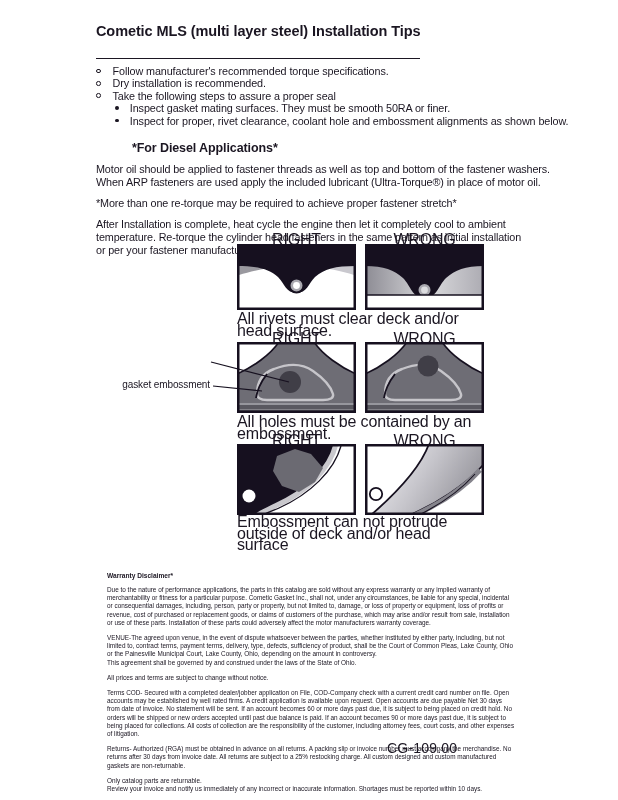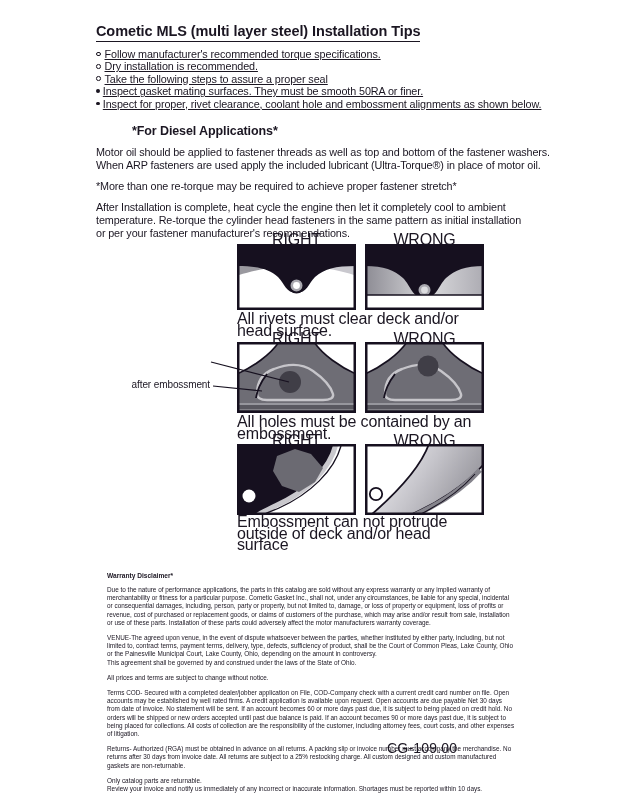--- a/index.html
+++ b/index.html
@@ -7,29 +7,29 @@
   .page {
     position:relative; width:618px; height:800px; background:#ffffff;
     font-family:"Liberation Sans", sans-serif; color:#1b1622; overflow:hidden;
   }
   .preline { white-space:pre-line; }
 
   
   .intro { position:absolute; left:96px; top:22px; width:505px; }
   .doc-title {
     display:inline-block; font-size:14.5px; font-weight:bold; letter-spacing:-0.1px;
-    border-bottom:1.6px solid #1b1622; padding-bottom:2px; margin-bottom:6px;
+    border-bottom:1.6px solid #1b1622; padding-bottom:19px; margin-bottom:6px;
   }
   .bullets { font-size:10.8px; line-height:12.4px; letter-spacing:-0.1px; }
-  .b-row { display:flex; gap:4px;text-decoration:underline; }
+  .b-row { display:flex; gap:12px; }
   .b-icon {
     flex:0 0 auto; width:4.5px; height:4.5px; border:1px solid #1b1622;
     border-radius:50%; margin-top:3.6px; background:transparent;
   }
-  .sub { }
+  .sub { margin-left:19px; }
   .sb-icon {
     flex:0 0 auto; width:3.8px; height:3.8px; border-radius:50%;
     background:#1b1622; margin-top:4px; margin-right:-1px;
   }
   .diesel-h { font-size:12.5px; font-weight:bold; margin-top:14px; letter-spacing:-0.1px;margin-left:36px; }
   .diesel-p { font-size:10.8px; line-height:13px; margin-top:8px; letter-spacing:-0.12px; }
 
   
   .dg-label {
     position:absolute; width:119px; text-align:center; font-size:16px;
@@ -125,21 +125,21 @@
     <rect x="2" y="51" width="115" height="13" fill="#ffffff"></rect>
     <line x1="2" y1="51" x2="117" y2="51" stroke="#16101f" stroke-width="1.6"></line>
     <rect x="1.25" y="1.25" width="116.5" height="63.5" fill="none" stroke="#16101f" stroke-width="2.5"></rect>
   </svg>
 
   <div class="dg-caption" style="top:313px; width:260px;">All rivets must clear deck and/or head surface.</div>
 
   <div class="dg-label" style="left:237px; top:330px;">RIGHT</div>
   <div class="dg-label" style="left:365px; top:330px;">WRONG</div>
 
-  <div class="annot" style="left:108px; top:379px; width:102px;">after embossment</div>
+  <div class="annot" style="left:108px; top:379px; width:102px;">gasket embossment</div>
 
   <svg class="dg-panel" style="left:237px; top:342px;" width="119" height="71" viewBox="0 0 119 71">
     <rect width="119" height="71" fill="#6e6d75"></rect>
     <line x1="2" y1="62" x2="117" y2="62" stroke="#a5a4ab" stroke-width="1.4"></line>
     <rect x="2" y="63" width="115" height="6" fill="#595860"></rect>
     <line x1="2" y1="67.5" x2="117" y2="67.5" stroke="#8d8c93" stroke-width="0.8"></line>
     <path d="M0,0 L42,0 C33,13 16,25 0,32 Z" fill="#ffffff"></path>
     <path d="M42,0 C33,13 16,25 0,32" stroke="#16101f" stroke-width="1.6" fill="none"></path>
     <path d="M119,0 L77,0 C86,13 103,25 119,32 Z" fill="#ffffff"></path>
     <path d="M77,0 C86,13 103,25 119,32" stroke="#16101f" stroke-width="1.6" fill="none"></path>

